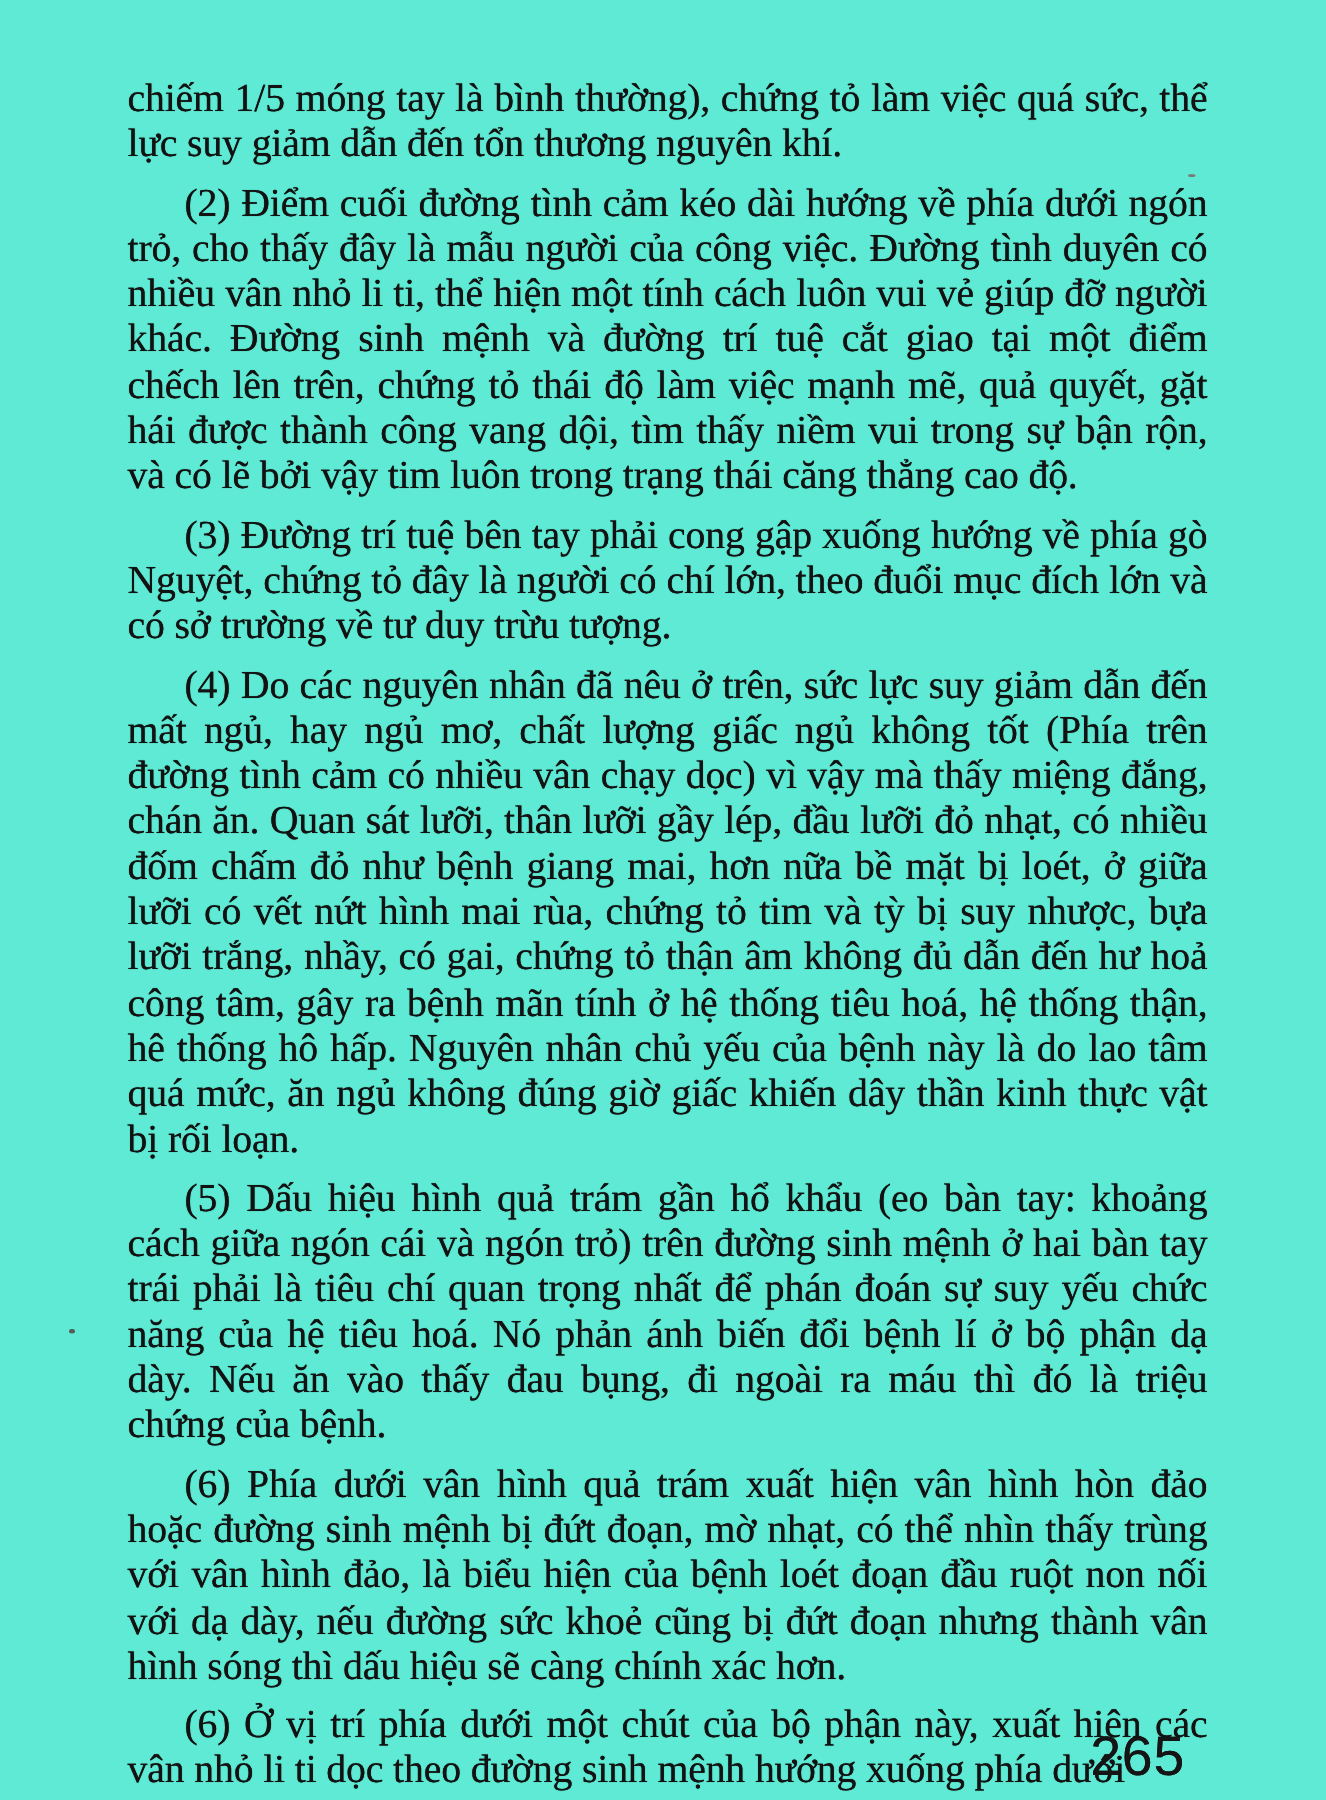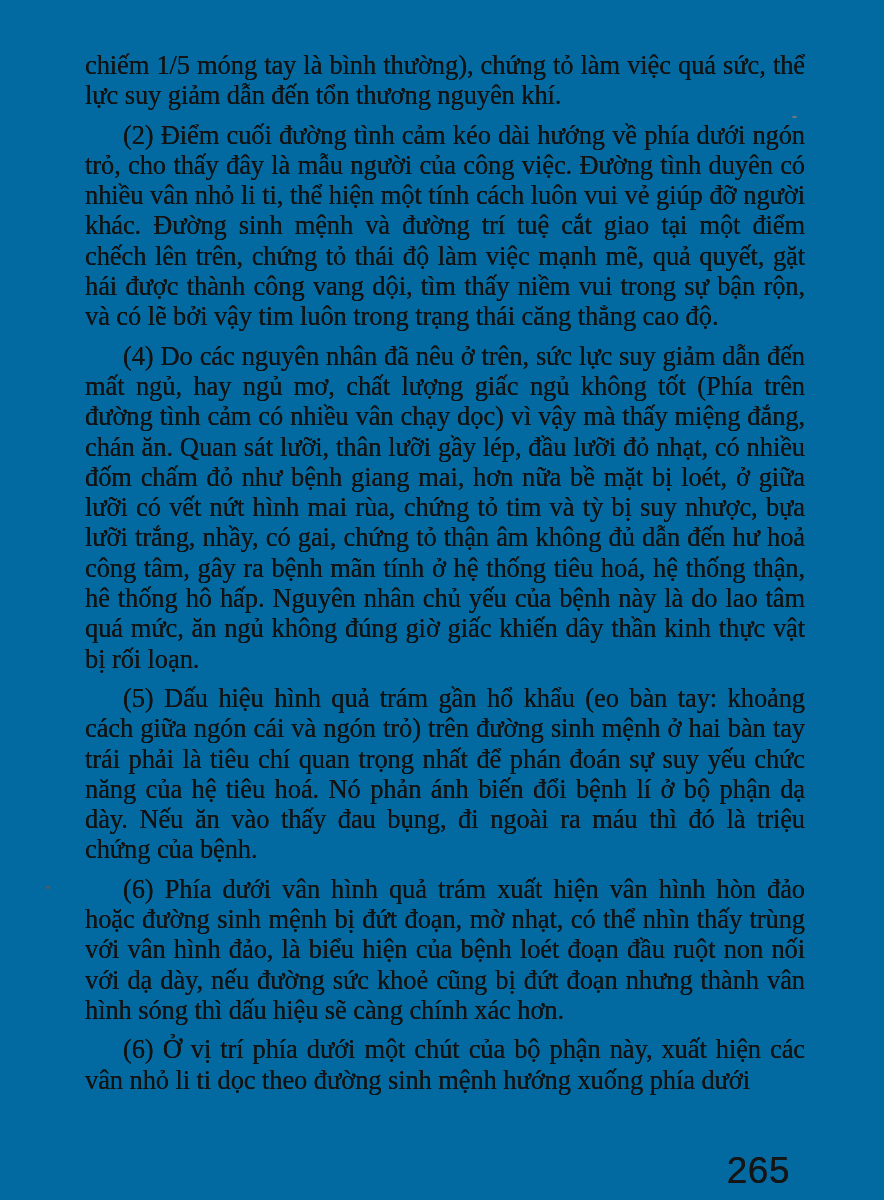--- a/index.html
+++ b/index.html
@@ -9,21 +9,21 @@
   }
   body {
     width: 884px;
     height: 1200px;
     position: relative;
     overflow: hidden;
   }
   .page {
     position: absolute;
     inset: 0;
-    background: #0369a1;
+    background: #5eead4;
     color: #121212;
   }
   .text-block {
     position: absolute;
     left: 85px;
     top: 50px;
     width: 720px;
   }
   .para {
     font-family: "Liberation Serif", "DejaVu Serif", serif;
@@ -73,20 +73,21 @@
 </head>
 <body>
 
 <div class="page">
 
   <div class="text-block">
     <p class="para first">chiếm 1/5 móng tay là bình thường), chứng tỏ làm việc quá sức, thể lực suy giảm dẫn đến tổn thương nguyên khí.</p>
 
     <p class="para">(2) Điểm cuối đường tình cảm kéo dài hướng về phía dưới ngón trỏ, cho thấy đây là mẫu người của công việc. Đường tình duyên có nhiều vân nhỏ li ti, thể hiện một tính cách luôn vui vẻ giúp đỡ người khác. Đường sinh mệnh và đường trí tuệ cắt giao tại một điểm chếch lên trên, chứng tỏ thái độ làm việc mạnh mẽ, quả quyết, gặt hái được thành công vang dội, tìm thấy niềm vui trong sự bận rộn, và có lẽ bởi vậy tim luôn trong trạng thái căng thẳng cao độ.</p>
 
+    <p class="para">(3) Đường trí tuệ bên tay phải cong gập xuống hướng về phía gò Nguyệt, chứng tỏ đây là người có chí lớn, theo đuổi mục đích lớn và có sở trường về tư duy trừu tượng.</p>
 
     <p class="para">(4) Do các nguyên nhân đã nêu ở trên, sức lực suy giảm dẫn đến mất ngủ, hay ngủ mơ, chất lượng giấc ngủ không tốt (Phía trên đường tình cảm có nhiều vân chạy dọc) vì vậy mà thấy miệng đắng, chán ăn. Quan sát lưỡi, thân lưỡi gầy lép, đầu lưỡi đỏ nhạt, có nhiều đốm chấm đỏ như bệnh giang mai, hơn nữa bề mặt bị loét, ở giữa lưỡi có vết nứt hình mai rùa, chứng tỏ tim và tỳ bị suy nhược, bựa lưỡi trắng, nhầy, có gai, chứng tỏ thận âm không đủ dẫn đến hư hoả công tâm, gây ra bệnh mãn tính ở hệ thống tiêu hoá, hệ thống thận, hê thống hô hấp. Nguyên nhân chủ yếu của bệnh này là do lao tâm quá mức, ăn ngủ không đúng giờ giấc khiến dây thần kinh thực vật bị rối loạn.</p>
 
     <p class="para">(5) Dấu hiệu hình quả trám gần hổ khẩu (eo bàn tay: khoảng cách giữa ngón cái và ngón trỏ) trên đường sinh mệnh ở hai bàn tay trái phải là tiêu chí quan trọng nhất để phán đoán sự suy yếu chức năng của hệ tiêu hoá. Nó phản ánh biến đổi bệnh lí ở bộ phận dạ dày. Nếu ăn vào thấy đau bụng, đi ngoài ra máu thì đó là triệu chứng của bệnh.</p>
 
     <p class="para">(6) Phía dưới vân hình quả trám xuất hiện vân hình hòn đảo hoặc đường sinh mệnh bị đứt đoạn, mờ nhạt, có thể nhìn thấy trùng với vân hình đảo, là biểu hiện của bệnh loét đoạn đầu ruột non nối với dạ dày, nếu đường sức khoẻ cũng bị đứt đoạn nhưng thành vân hình sóng thì dấu hiệu sẽ càng chính xác hơn.</p>
 
     <p class="para">(6) Ở vị trí phía dưới một chút của bộ phận này, xuất hiện các vân nhỏ li ti dọc theo đường sinh mệnh hướng xuống phía dưới</p>
   </div>
 

